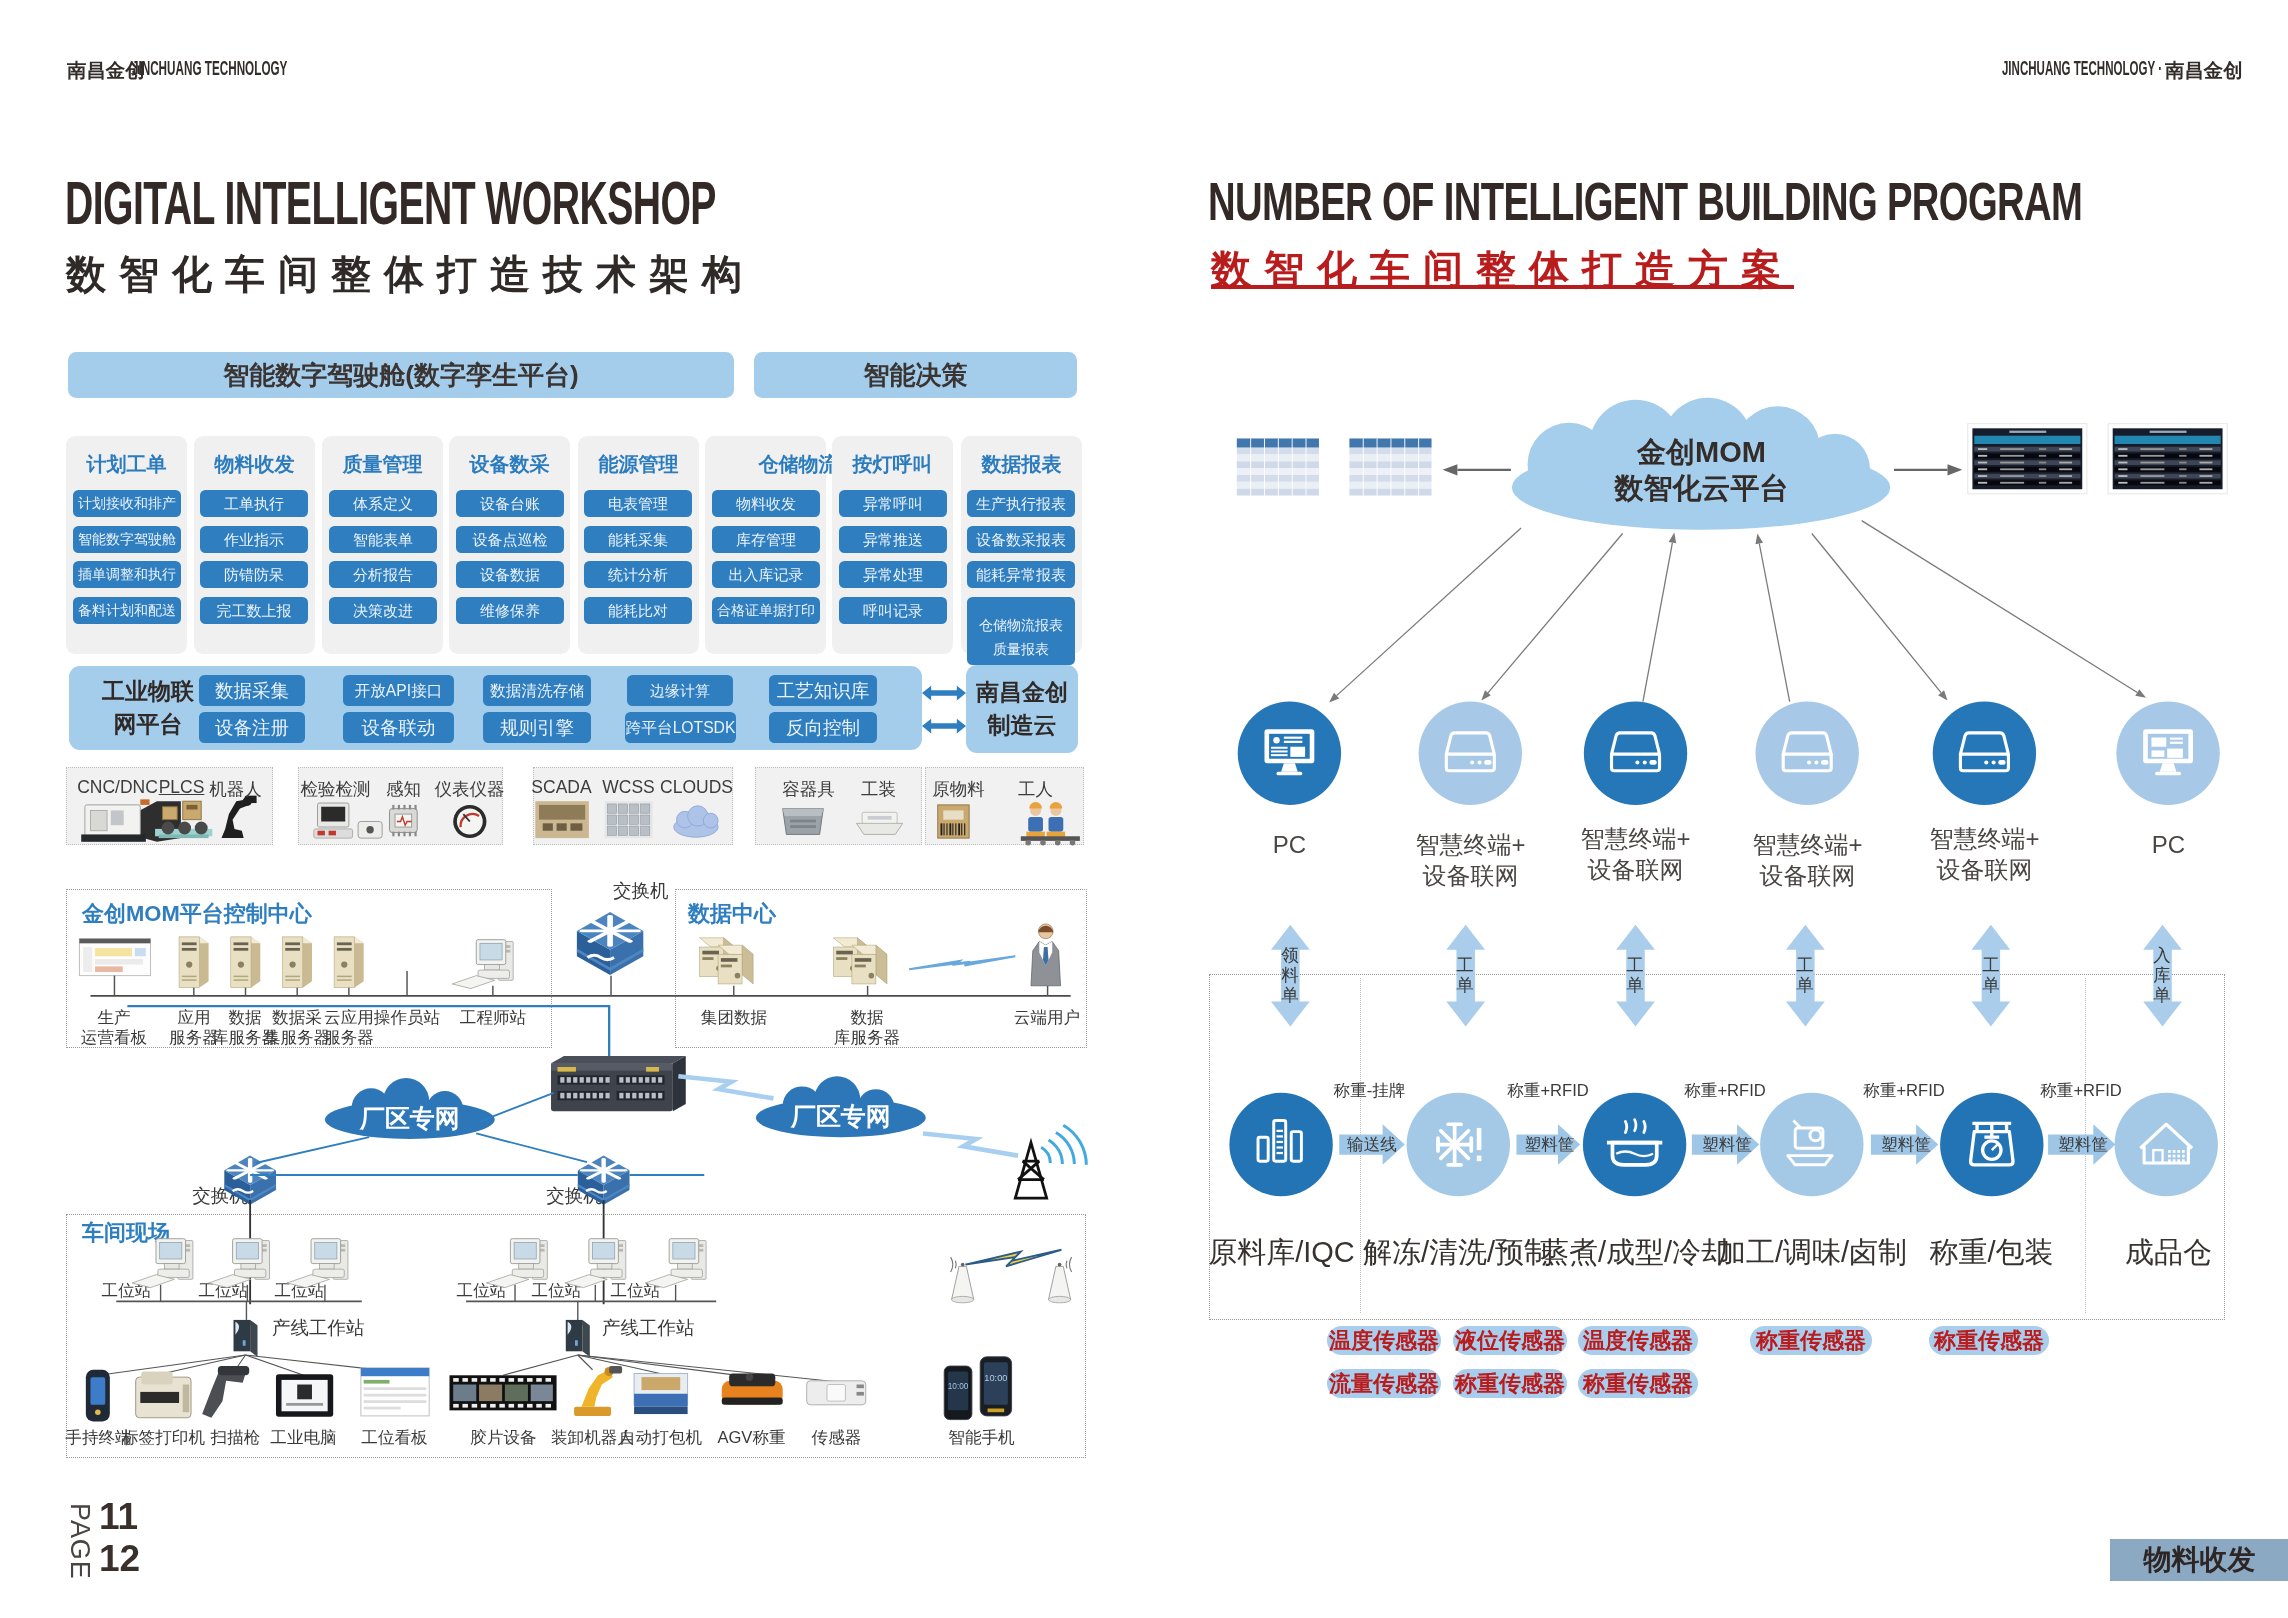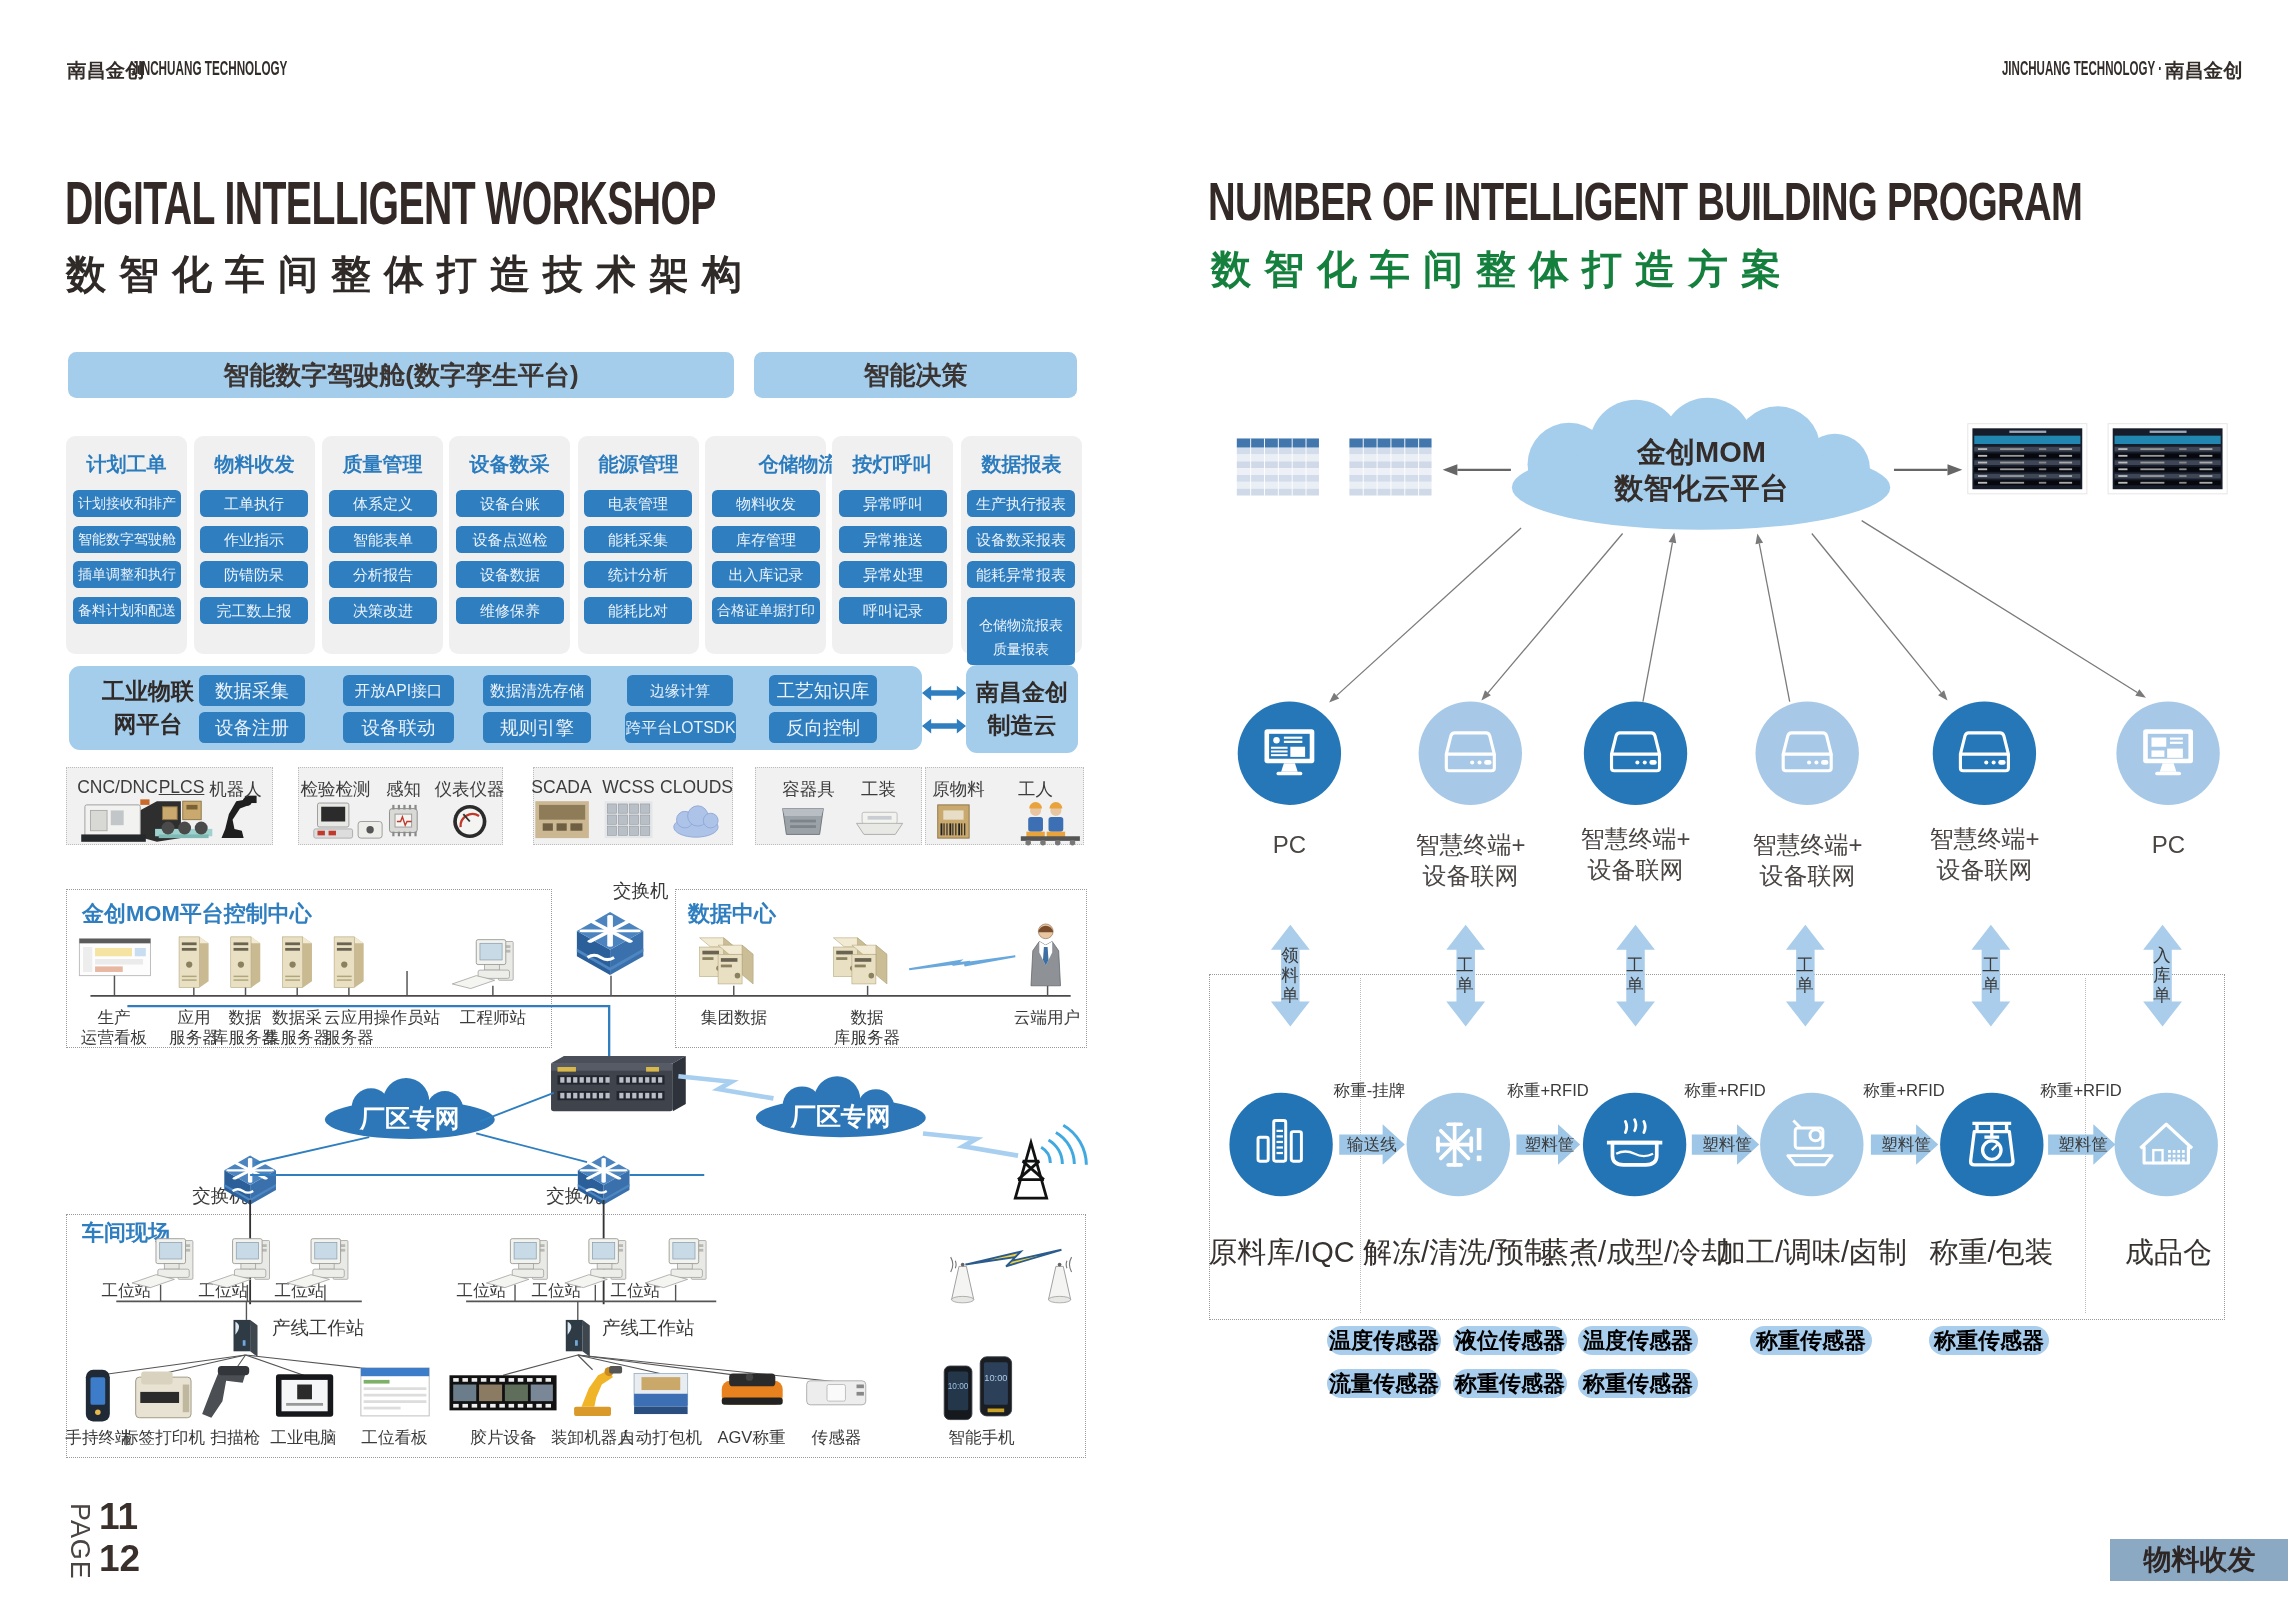--- a/index.html
+++ b/index.html
@@ -7,37 +7,37 @@
 .bar{background:#A4CCEB;border-radius:8.3px;color:#3A3532;font-weight:bold;font-size:26px;text-align:center;line-height:46px;}
 .panel{background:#F0F0F0;border-radius:9.2px;}
 .phead{color:#2B7CBE;font-weight:bold;font-size:20px;text-align:center;}
 .btn{background:#2E7EC0;color:#EAF2FA;border-radius:5.5px;font-size:15px;text-align:center;line-height:27px;white-space:nowrap;}
 .gbox{background:#F1F1F1;border:0.9px dotted #BBB;}
 .glab{font-size:17.5px;color:#3C3C3C;text-align:center;white-space:nowrap;}
 .blab{color:#2E7EC0;font-weight:bold;font-size:22px;white-space:nowrap;}
 .dbox{border:0.9px dotted #999;}
 .nlab{font-size:16.6px;color:#3A3A3A;text-align:center;line-height:20px;white-space:nowrap;}
 .clab{font-size:24px;color:#4A4543;text-align:center;line-height:31px;}
-.pill{background:#A9CDEC;border-radius:14.8px;color:#000000;font-size:22px;text-align:center;line-height:29px;font-weight:bold;}
+.pill{background:#A9CDEC;border-radius:14.8px;color:#b91c1c;font-size:22px;text-align:center;line-height:29px;font-weight:bold;}
 .arlab{font-size:16.6px;color:#3A3A3A;white-space:nowrap;z-index:5;}
 </style></head>
 <body>
 
 <div class="abs" style="left:67px;top:57px;font-size:19.4px;color:#332D2A;font-weight:bold;">南昌金创</div>
 <div class="abs" style="left:128px;top:57px;font-size:19.4px;color:#332D2A;font-weight:bold;transform:scaleX(0.604);transform-origin:left;white-space:nowrap;">·JINCHUANG TECHNOLOGY</div>
 <div class="abs" style="left:2165px;top:57px;font-size:19.4px;color:#332D2A;font-weight:bold;">南昌金创</div>
 <div class="abs" style="left:2162px;top:57px;font-size:19.4px;color:#332D2A;font-weight:bold;transform:scaleX(0.595);transform-origin:right;white-space:nowrap;">
     <span style="position:absolute;right:0;white-space:nowrap;">JINCHUANG TECHNOLOGY ·</span>
   </div>
 
 <div class="abs" style="left:65px;top:167px;font-size:62px;font-weight:bold;color:#332A28;transform:scaleX(0.632);transform-origin:left;white-space:nowrap;letter-spacing:-0.9px;">DIGITAL INTELLIGENT WORKSHOP</div>
 <div class="abs" style="left:66px;top:247px;font-size:40px;font-weight:bold;color:#2F2A28;letter-spacing:13px;">数智化车间整体打造技术架构</div>
 
 <div class="abs" style="left:1208px;top:170px;font-size:54px;font-weight:bold;color:#332A28;transform:scaleX(0.708);transform-origin:left;white-space:nowrap;letter-spacing:-0.9px;">NUMBER OF INTELLIGENT BUILDING PROGRAM</div>
-<div class="abs" style="left:1211px;top:242px;font-size:40px;font-weight:bold;color:#15803d;letter-spacing:13px;">数智化车间整体打造方案</div>
+<div class="abs" style="left:1211px;top:242px;font-size:40px;font-weight:bold;color:#b91c1c;letter-spacing:13px;text-decoration:underline;">数智化车间整体打造方案</div>
 
 <div class="abs bar" style="left:68px;top:352px;width:666px;height:46px;">智能数字驾驶舱(数字孪生平台)</div>
 <div class="abs bar" style="left:754px;top:352px;width:323px;height:46px;">智能决策</div>
 
 <div id="panels">
     <div class="abs panel" style="left:66px;top:436px;width:121px;height:218px;"></div>
     <div class="abs phead" style="left:66px;top:451px;width:121px;">计划工单</div>
     <div class="abs btn" style="left:73px;top:490px;width:108px;height:27px;font-size:14px;">计划接收和排产</div>
     <div class="abs btn" style="left:73px;top:526px;width:108px;height:27px;font-size:14px;">智能数字驾驶舱</div>
     <div class="abs btn" style="left:73px;top:561px;width:108px;height:27px;font-size:14px;">插单调整和执行</div>

